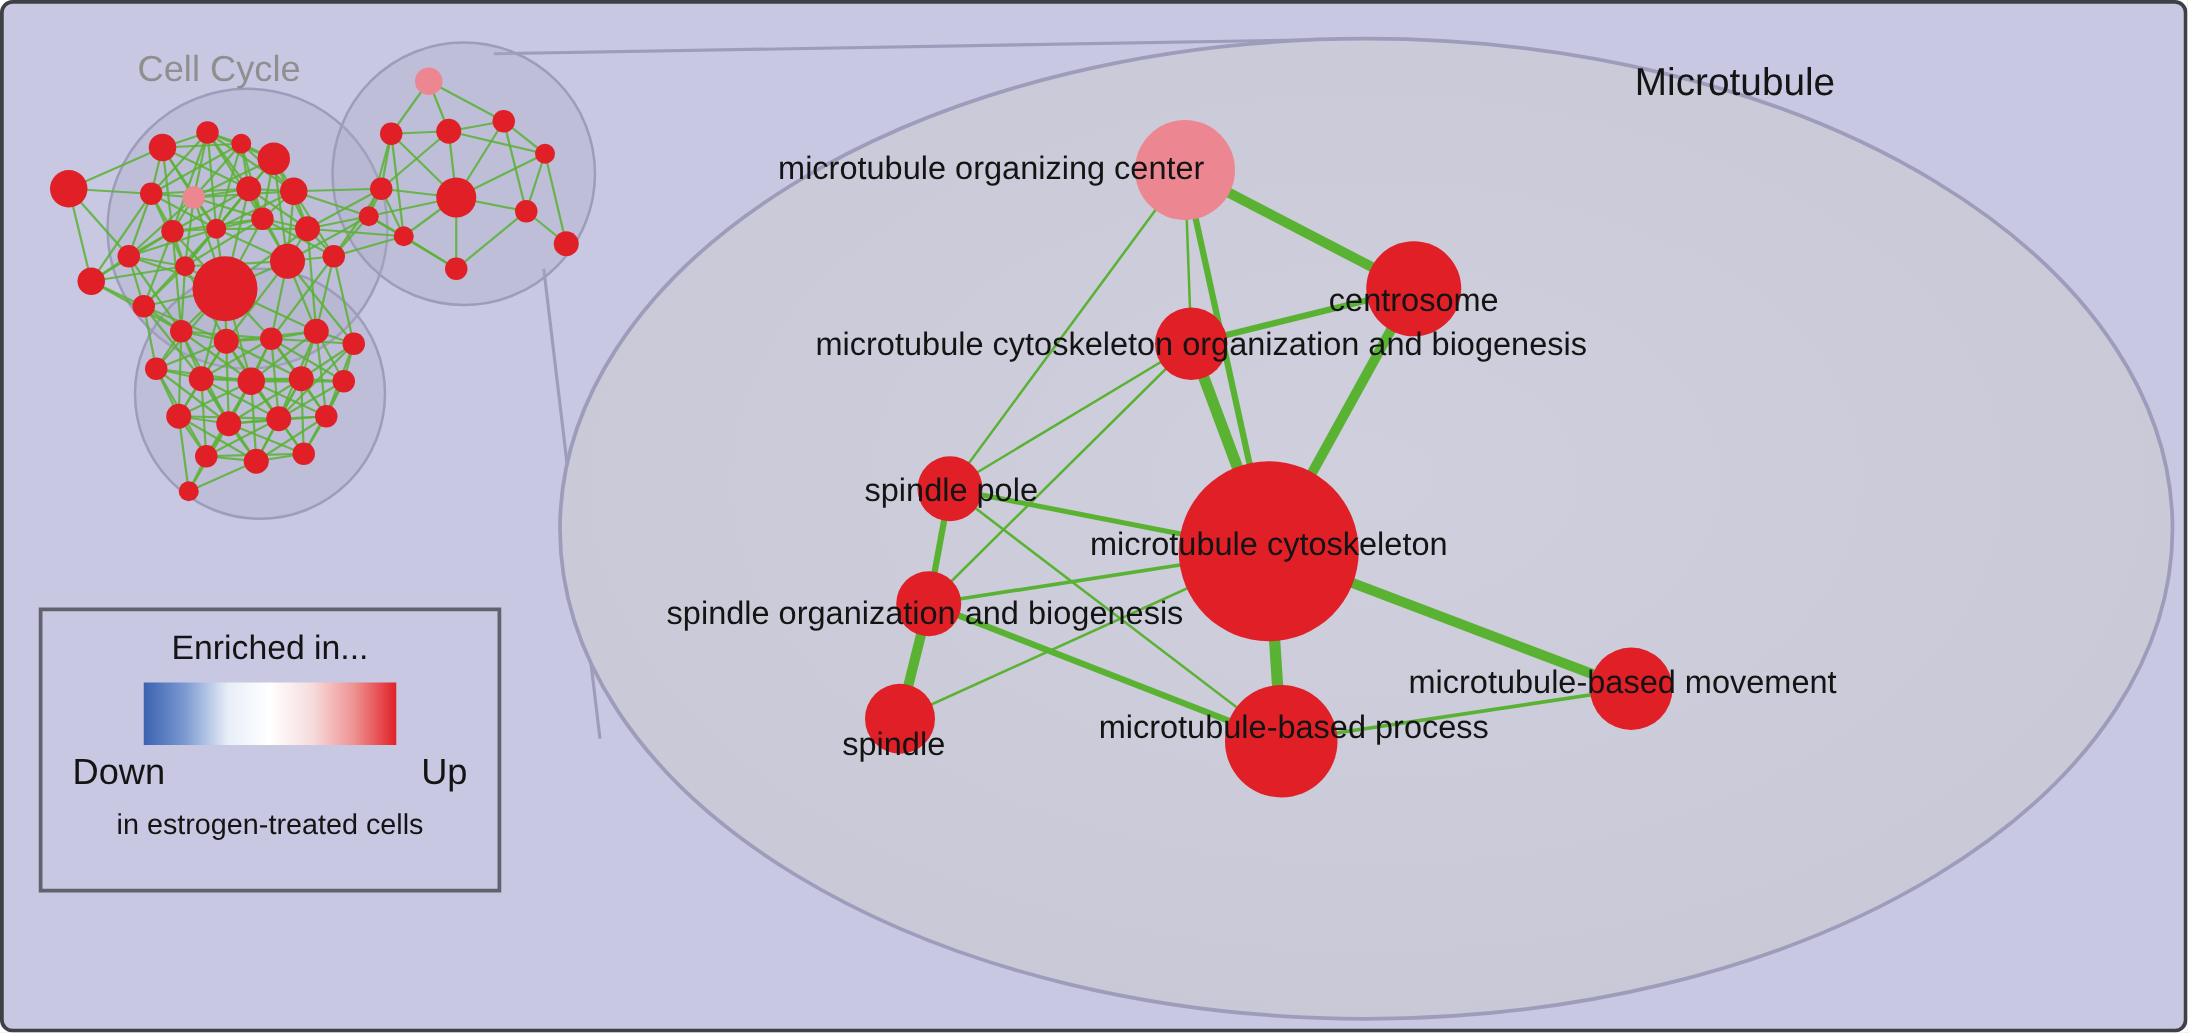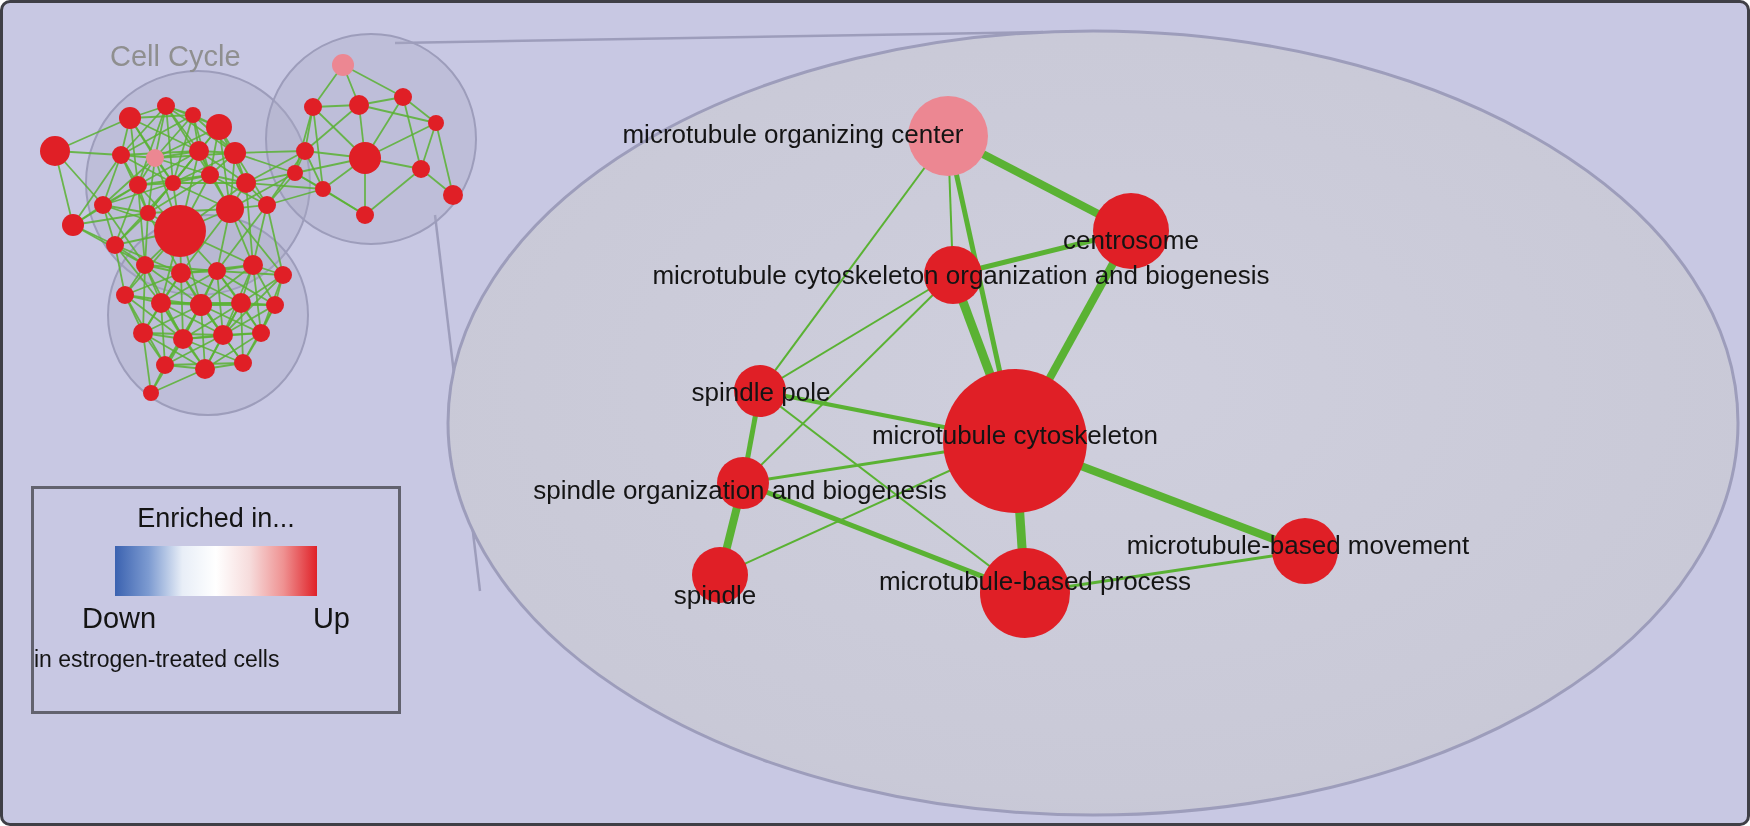--- a/index.html
+++ b/index.html
@@ -46,27 +46,27 @@
     color:#141414;
     margin-top:14px;
   }
   .legend-bar{
     width:202px;height:50px;
     margin:12px auto 0 auto;
   }
   .legend-scale{
     display:flex;
     justify-content:space-between;
-    padding:0 48px;
+    padding:0 24px;
     font-size:29px;
     color:#141414;
     margin-top:6px;
   }
   .legend-caption{
-    text-align:left;
+    text-align:center;
     font-size:23px;
     line-height:1.4;
     color:#141414;
     margin-top:8px;
   }
 </style>
 </head>
 <body>
 
 <div class="canvas" style="background: rgb(200, 200, 227);">
@@ -417,20 +417,21 @@
       <text x="737" y="496" text-anchor="middle" class="node-label">spindle organization and biogenesis</text>
       <text x="1295" y="551" text-anchor="middle" class="node-label">microtubule-based movement</text>
       <text x="712" y="601" text-anchor="middle" class="node-label">spindle</text>
       <text x="1032" y="587" text-anchor="middle" class="node-label">microtubule-based process</text>
     </svg>
 
   <div class="overlay gray-label" style="left: 107px; top: 36px; color: rgb(143, 143, 143);">Cell Cycle</div>
 
 
   <div class="overlay zoom-title" style="left:1265px;top:44px;">
+    <div>Microtubule</div>
   </div>
 
   <div class="legend">
     <div class="legend-title">Enriched in...</div>
     <div class="legend-bar" style="background: linear-gradient(to right, rgb(59, 98, 176), rgb(125, 155, 209), rgb(232, 238, 247), rgb(255, 255, 255), rgb(246, 220, 220), rgb(239, 146, 146), rgb(224, 33, 40));"></div>
     <div class="legend-scale">
       <span>Down</span>
       <span>Up</span>
     </div>
     <div class="legend-caption">

